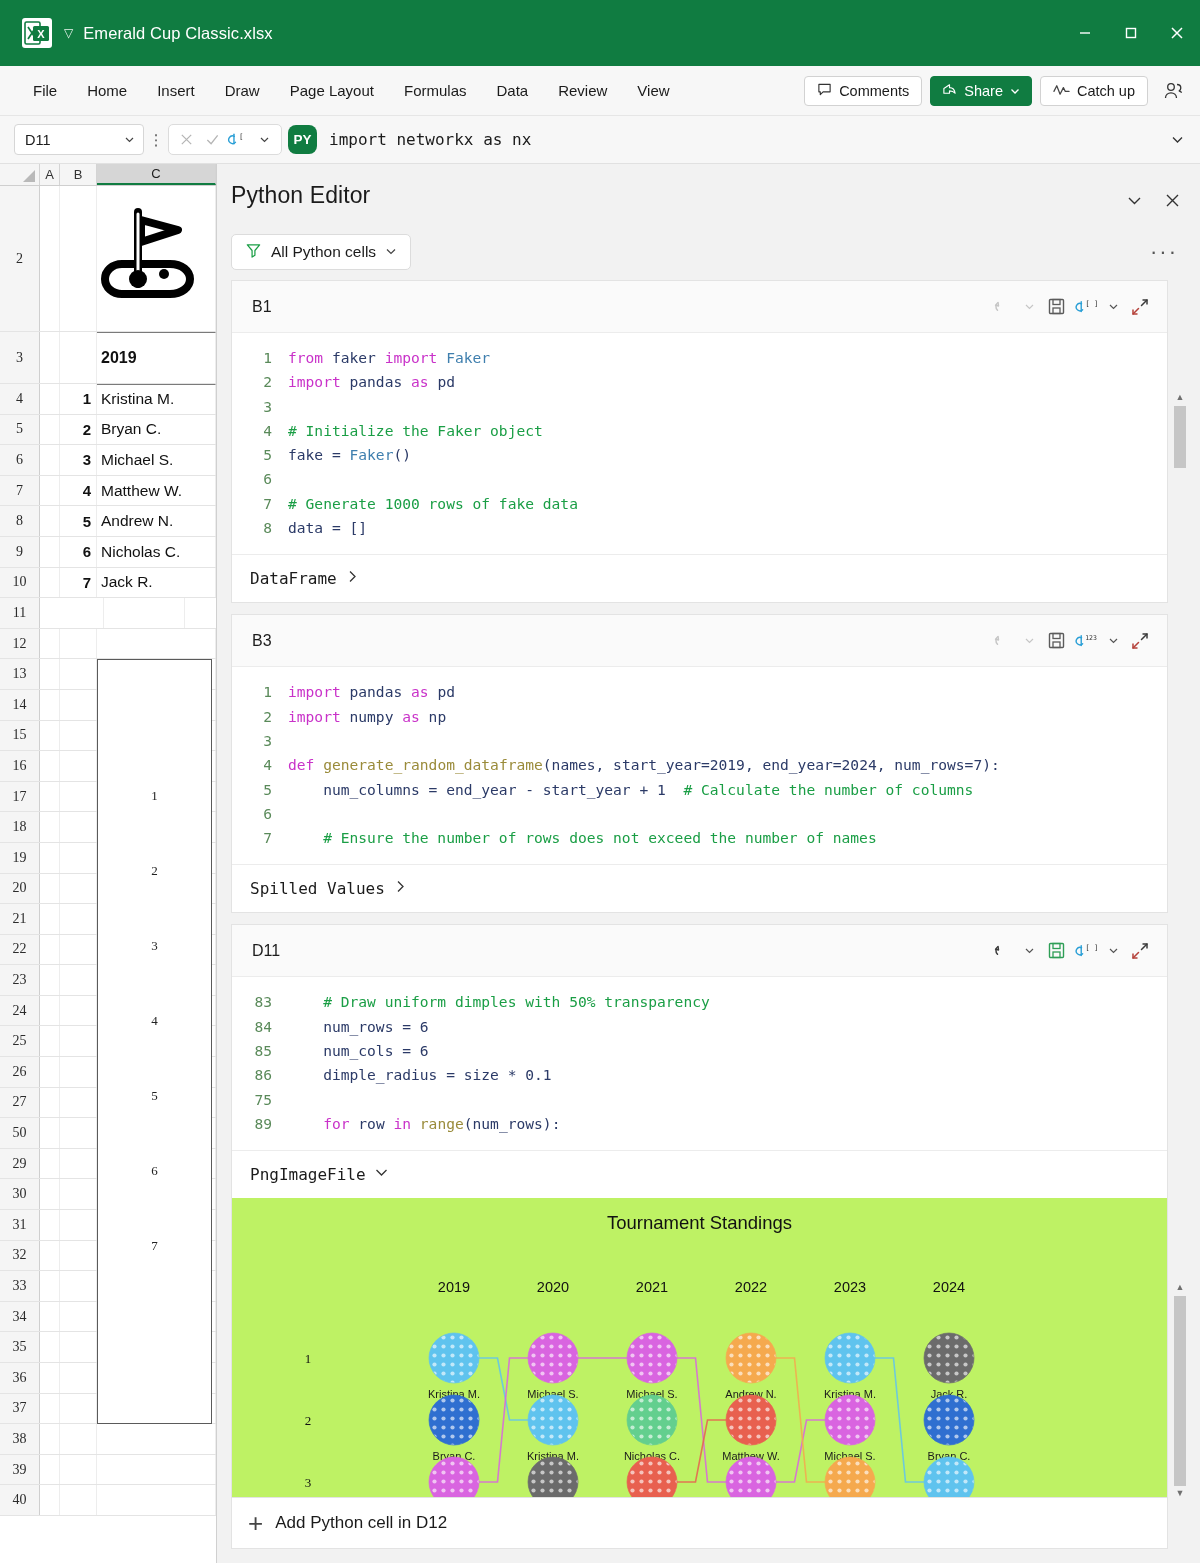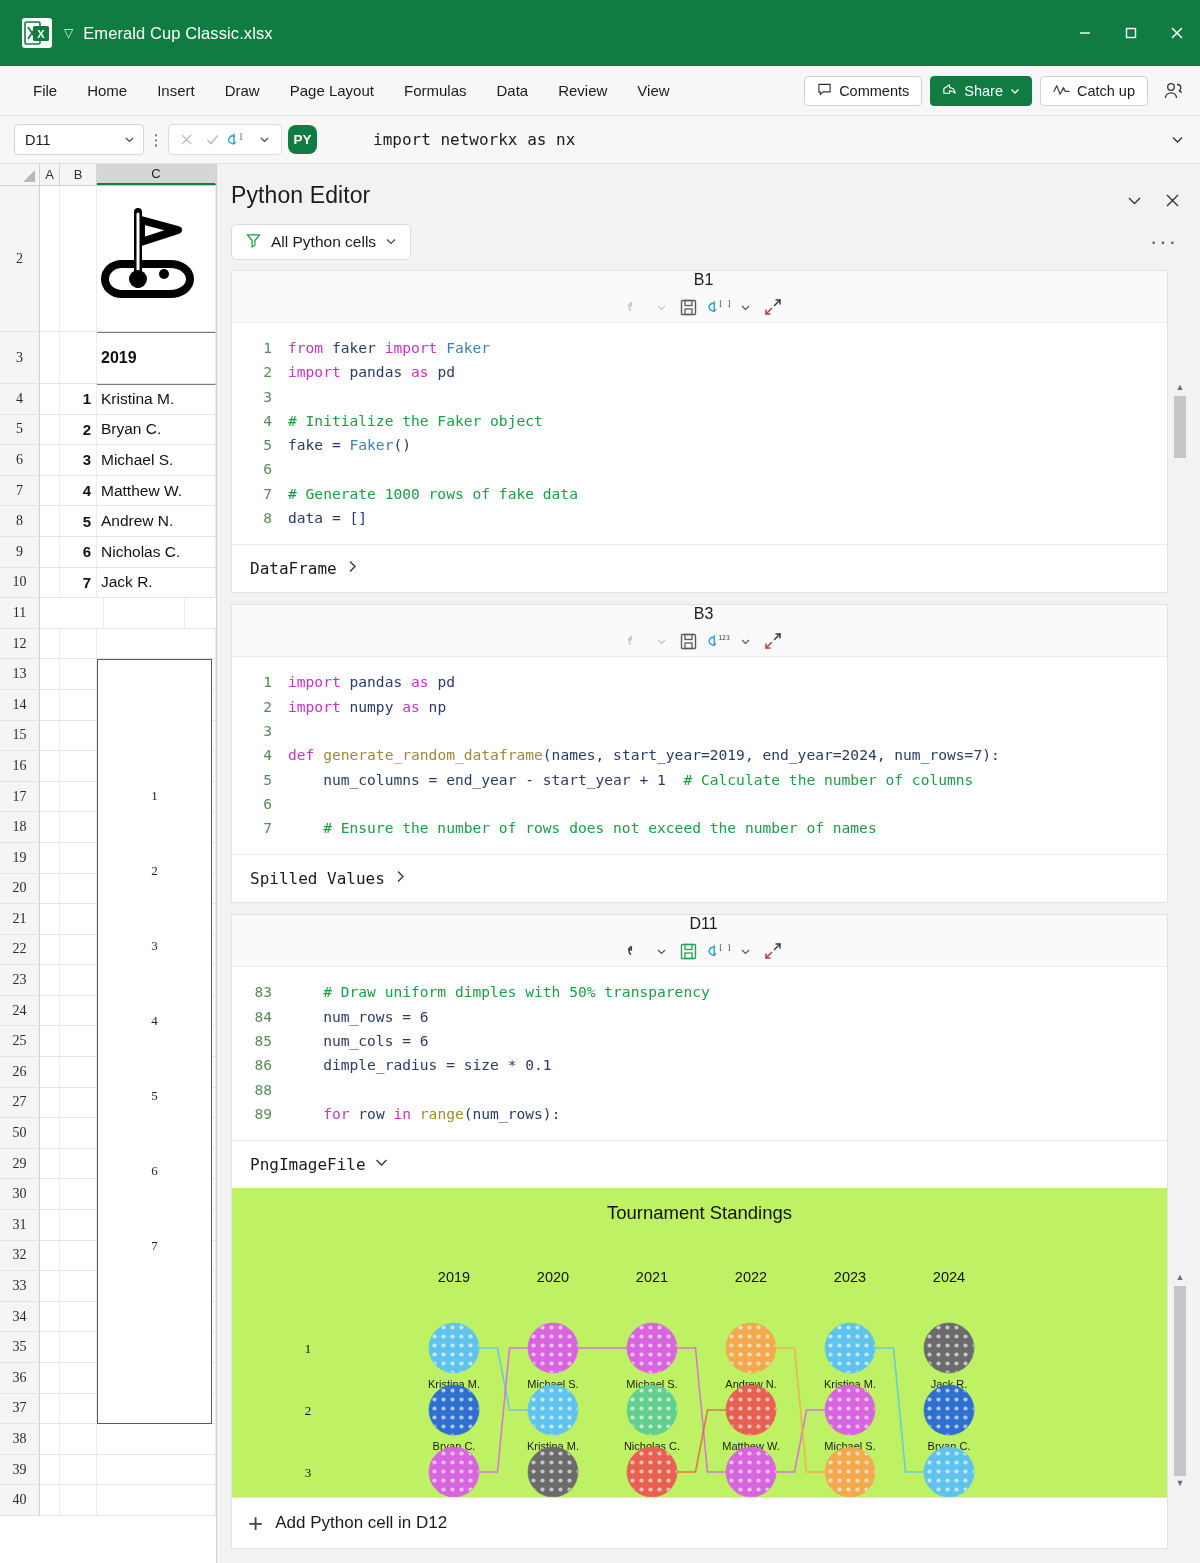--- a/index.html
+++ b/index.html
@@ -61,21 +61,21 @@
     height:31px;border:1px solid #dcdcdc;border-radius:5px;background:#fff;display:flex;align-items:center;
     padding:0 5px; gap:2px; margin-right:6px;
   }
   .fb-ic{ width:24px;height:24px;display:flex;align-items:center;justify-content:center;}
   .py-badge{
     background:#107c41;color:#fff;font-size:13.5px;font-weight:bold;width:29px;height:29px;
     display:flex;align-items:center;justify-content:center;border-radius:8px; flex:0 0 auto;
   }
   .fb-input{
     flex:1; height:31px; display:flex; align-items:center; padding-left:12px;
-    font-family:"DejaVu Sans Mono", monospace; font-size:16px; color:#1b1b1b;margin-left:44px;
+    font-family:"DejaVu Sans Mono", monospace; font-size:16px; color:#1b1b1b;
   }
   .fb-expand{ width:30px;display:flex;align-items:center;justify-content:center;}
 
   
   .main{ display:flex; height:1399px; }
 
   
   .grid{ width:217px; flex:0 0 217px; position:relative; background:#fff; overflow:hidden;
          border-right:1px solid #d0d0d0;}
   .colhdr{ display:flex; height:22px; background:#f5f5f5; border-bottom:1px solid #cfcfcf;}
@@ -105,33 +105,33 @@
   }
   .spill-num{ position:absolute; left:0; right:0; text-align:center; font-size:13px; color:#222;
               font-family:"Liberation Serif", serif;}
 
   
   .pane{ flex:1; background:#f2f2f2; display:flex; flex-direction:column; padding:0 12px 0 14px; position:relative;}
   .pane-head{ display:flex;align-items:flex-start;justify-content:space-between; padding:18px 4px 0 0;}
   .pane-title{ font-size:23px; color:#1b1b1b; font-weight:normal; letter-spacing:.1px;}
   .pane-head-icons{ display:flex; gap:14px; align-items:center; padding-top:6px;}
   .hd-ic{ width:24px;height:24px;display:flex;align-items:center;justify-content:center;}
-  .filterbar{ display:flex;align-items:center;justify-content:space-between; margin-top:12px; padding-right:6px;}
+  .filterbar{ display:flex;align-items:center;justify-content:space-between; margin-top:22px; padding-right:6px;}
   .filter-btn{
     display:flex;align-items:center;gap:9px;height:36px;padding:0 13px;border:1px solid #dcdcdc;
     border-radius:5px;background:#fff;font-size:15.5px;color:#1b1b1b;
   }
   .kebab{ font-size:22px;color:#555;letter-spacing:2px;line-height:1; padding-right:4px;}
 
   
   .cells-wrap{ flex:1; margin-top:10px; position:relative; overflow:hidden; }
   .cells{ position:absolute; inset:0 20px 0 0; overflow:hidden; }
   .card{ background:#fff; border:1px solid #e3e3e3; margin-bottom:11px; }
   .card-head{ height:52px; display:flex; align-items:center; justify-content:space-between;
-              padding:0 12px 0 20px; background:#fafafa; border-bottom:1px solid #ececec;flex-direction:column;}
+              padding:0 12px 0 20px; background:#fafafa; border-bottom:1px solid #ececec;}
   .card-ref{ font-size:16px; color:#1b1b1b;}
   .card-tools{ display:flex; align-items:center; gap:4px;}
   .ct{ width:30px;height:30px;display:flex;align-items:center;justify-content:center;}
   .ct.wide{ width:auto; gap:1px; display:flex; align-items:center;}
   .code{ padding:13px 0 14px 0; background:#fff;}
   .cl{ display:flex; font-family:"DejaVu Sans Mono", monospace; font-size:14.6px; line-height:24.3px; white-space:pre;}
   .ln{ width:56px; flex:0 0 56px; text-align:right; color:#5a8a5a; padding-right:16px; }
   .ctxt{ flex:1; }
   .kw{color:#c932c9} .cm{color:#1a9e45} .fn{color:#9a8b3a}
   .id{color:#2b3a67} .num{color:#2b3a67} .op{color:#2b3a67} .cls{color:#3f7fae}
@@ -749,21 +749,21 @@
     <path d="M7.5 17H3v-4.5" fill="none" stroke="#b5413a" stroke-width="1.5" stroke-linejoin="round"></path>
                   </svg>
                 </div>
        </div>
      </div>
             <div class="code">
               <div class="cl"><span class="ln">83</span><span class="ctxt"><span class="cm">    # Draw uniform dimples with 50% transparency</span></span></div>
               <div class="cl"><span class="ln">84</span><span class="ctxt"><span class="id">    num_rows = </span><span class="num">6</span></span></div>
               <div class="cl"><span class="ln">85</span><span class="ctxt"><span class="id">    num_cols = </span><span class="num">6</span></span></div>
               <div class="cl"><span class="ln">86</span><span class="ctxt"><span class="id">    dimple_radius = size * </span><span class="num">0.1</span></span></div>
-              <div class="cl"><span class="ln">88</span><span class="ctxt"> </span></div>
+              <div class="cl"><span class="ln">75</span><span class="ctxt"> </span></div>
               <div class="cl"><span class="ln">89</span><span class="ctxt"><span class="op">    </span><span class="kw">for </span><span class="id">row </span><span class="kw">in </span><span class="fn">range</span><span class="op">(num_rows):</span></span></div>
             </div>
             <div class="card-foot">
        <span>PngImageFile</span>
        <span class="chev-r"><svg width="15" height="15" viewBox="0 0 15 15">
                   <path d="M2.5 5L7.5 10 12.5 5" fill="none" stroke="#333" stroke-width="1.3"></path>
                 </svg></span>
      </div>
             <div class="chartbox">
               <div class="chart-title">Tournament Standings</div>

